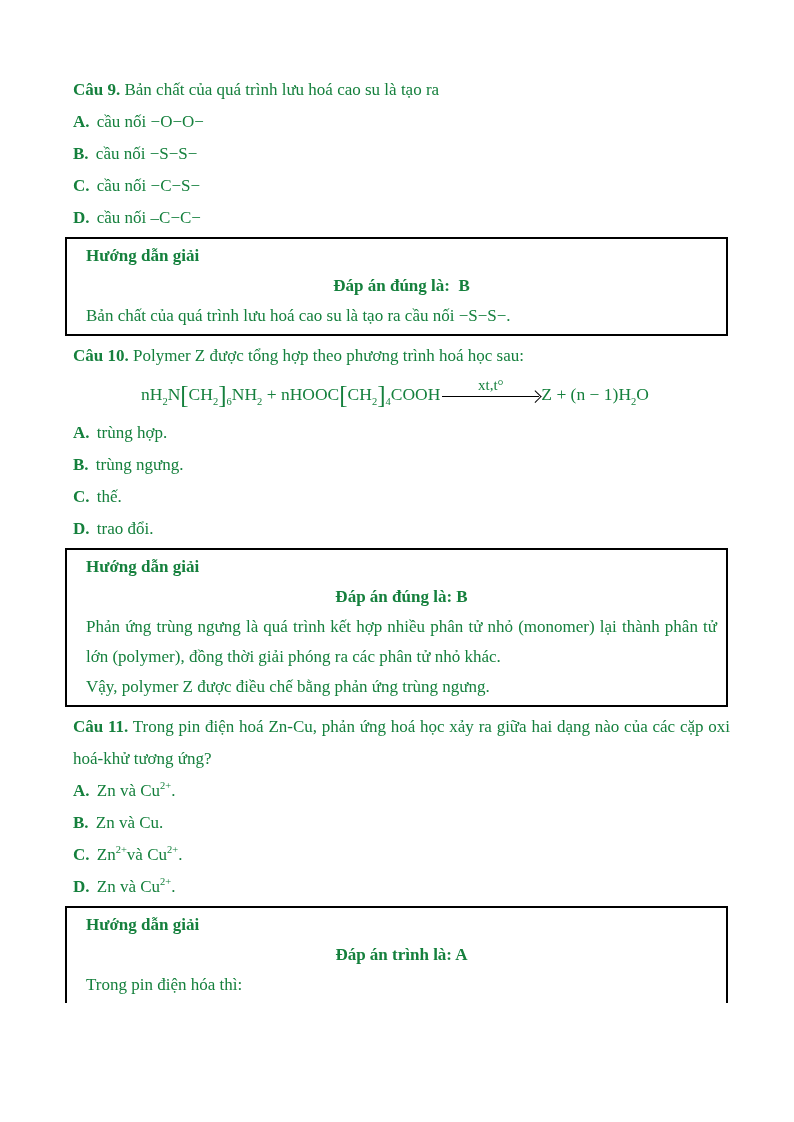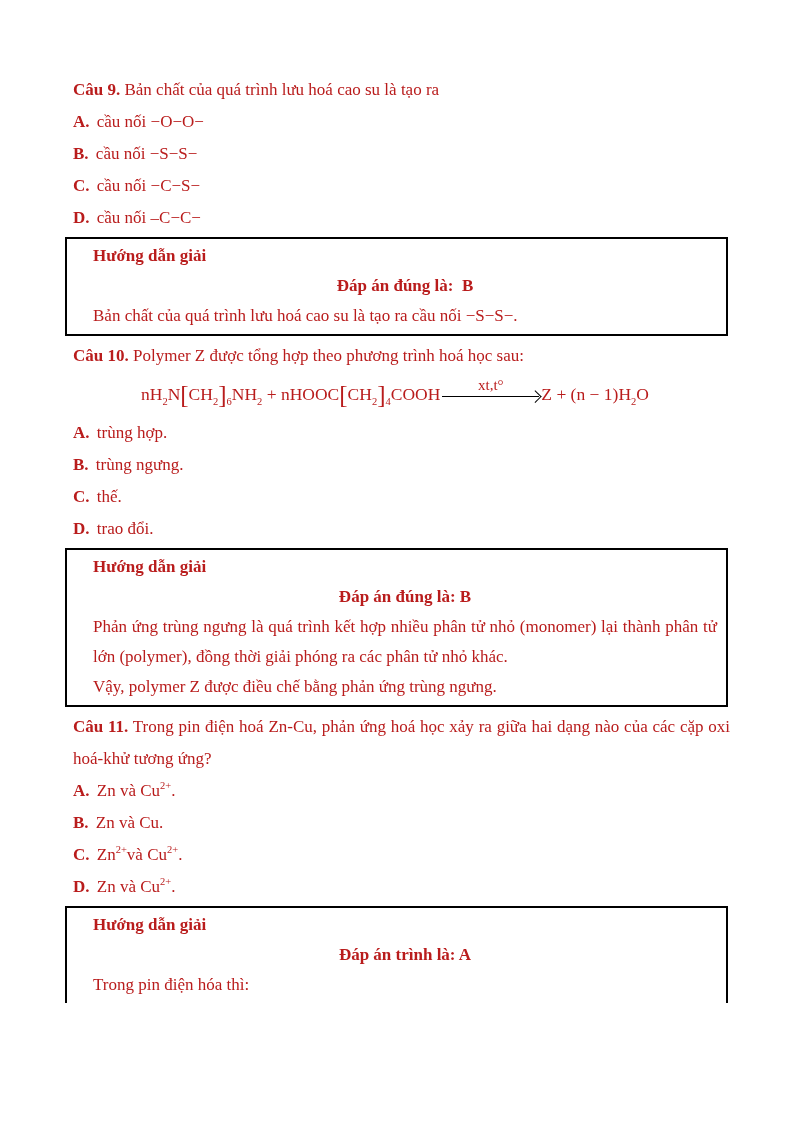--- a/index.html
+++ b/index.html
@@ -1,28 +1,28 @@
 <!DOCTYPE html>
 <html><head>
 <meta charset="utf-8">
 <style>
   * { box-sizing: border-box; }
   html, body { margin: 0; padding: 0; background: #ffffff; }
   .page {
-    width: 794px; height: 1122px; background: #ffffff; color: #b91c1c;
+    width: 794px; height: 1122px; background: #ffffff; color: #15803d;
     font-family: "Liberation Serif", "DejaVu Serif", serif;
     font-size: 17px; padding: 74px 64px 0 73px; position: relative; overflow: hidden;
   }
   p { margin: 0; line-height: 32px; }
   .justify { text-align: justify; }
   b { font-weight: bold; }
   .opt > b { margin-right: 3px; }
   .solution-box {
     border: 2px solid #000; margin: 3px 0 4px -8px; width: 663px;
-    padding: 2px 9px 3px 26px;
+    padding: 2px 9px 3px 19px;
   }
   .solution-box p { line-height: 30px; }
   .answer { white-space: pre-wrap; text-align: center; }
   .box-cut { border-bottom: none; height: 97px; overflow: hidden; margin-bottom: 0; }
   .equation { line-height: 44px; margin-left: 68px; white-space: nowrap; font-size: 17.5px; }
   .equation sub { font-size: 10.5px; line-height: 0; }
   sup { font-size: 10.5px; line-height: 0; }
   .bracket { font-size: 25px; font-family: "Liberation Serif", serif; vertical-align: -3px; }
   .rxn-arrow { display: inline-block; position: relative; width: 97px; margin: 0 2px; vertical-align: 3px; }
   .rxn-arrow .lbl { position: absolute; left: 0; right: 0; bottom: 7px; text-align: center; font-size: 15px; line-height: 10px; }

